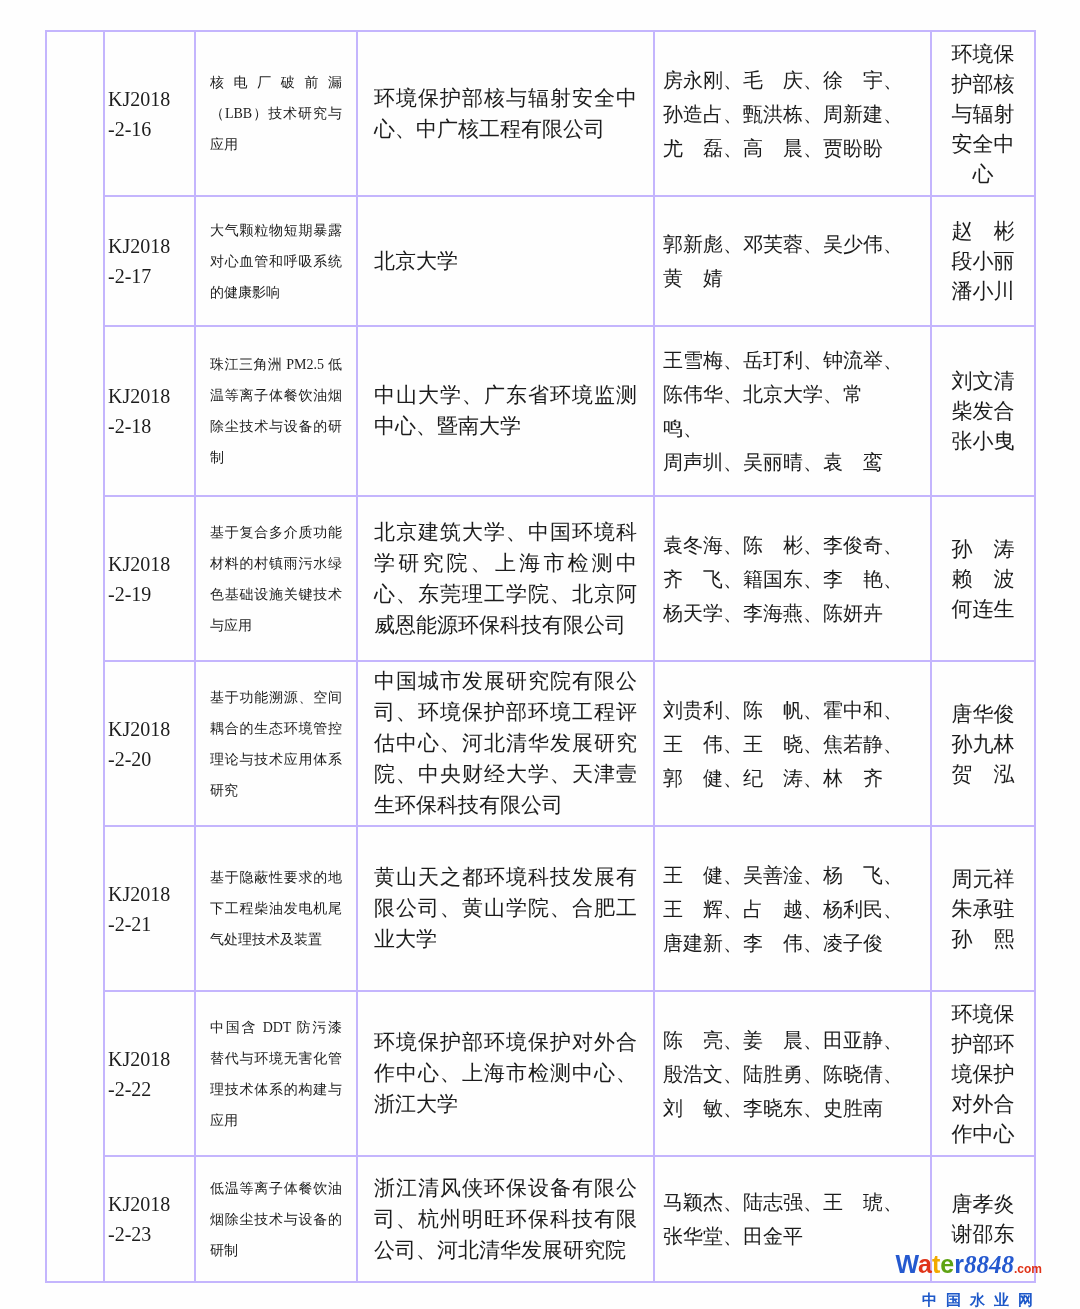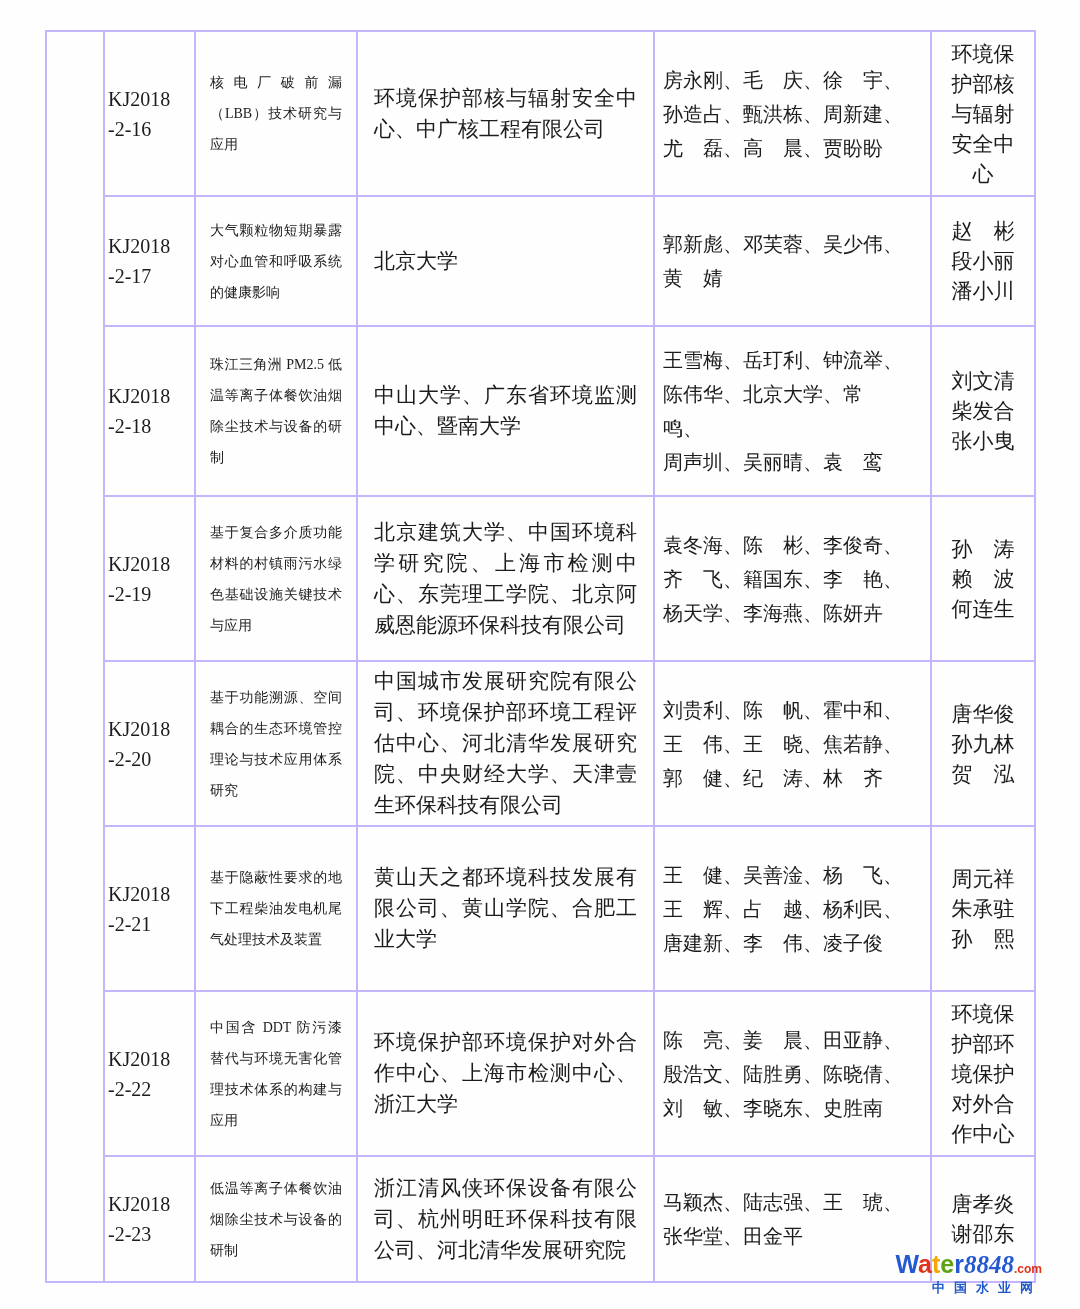--- a/index.html
+++ b/index.html
@@ -101,22 +101,22 @@
     font-size: 25px;
     margin-top: 20px;
   }
   .wm-com {
     font-size: 12px;
     font-weight: bold;
     vertical-align: baseline;
     margin-top: 43px;
   }
   .wm-site {
-    margin-top: 4px;
-    font-size: 13px;
+    margin-top: 15px;
+    font-size: 15px;
     font-weight: bold;
     letter-spacing: 9px;
     white-space: nowrap;
   }
 </style>
 </head>
 <body>
 
 <div class="page">
 

